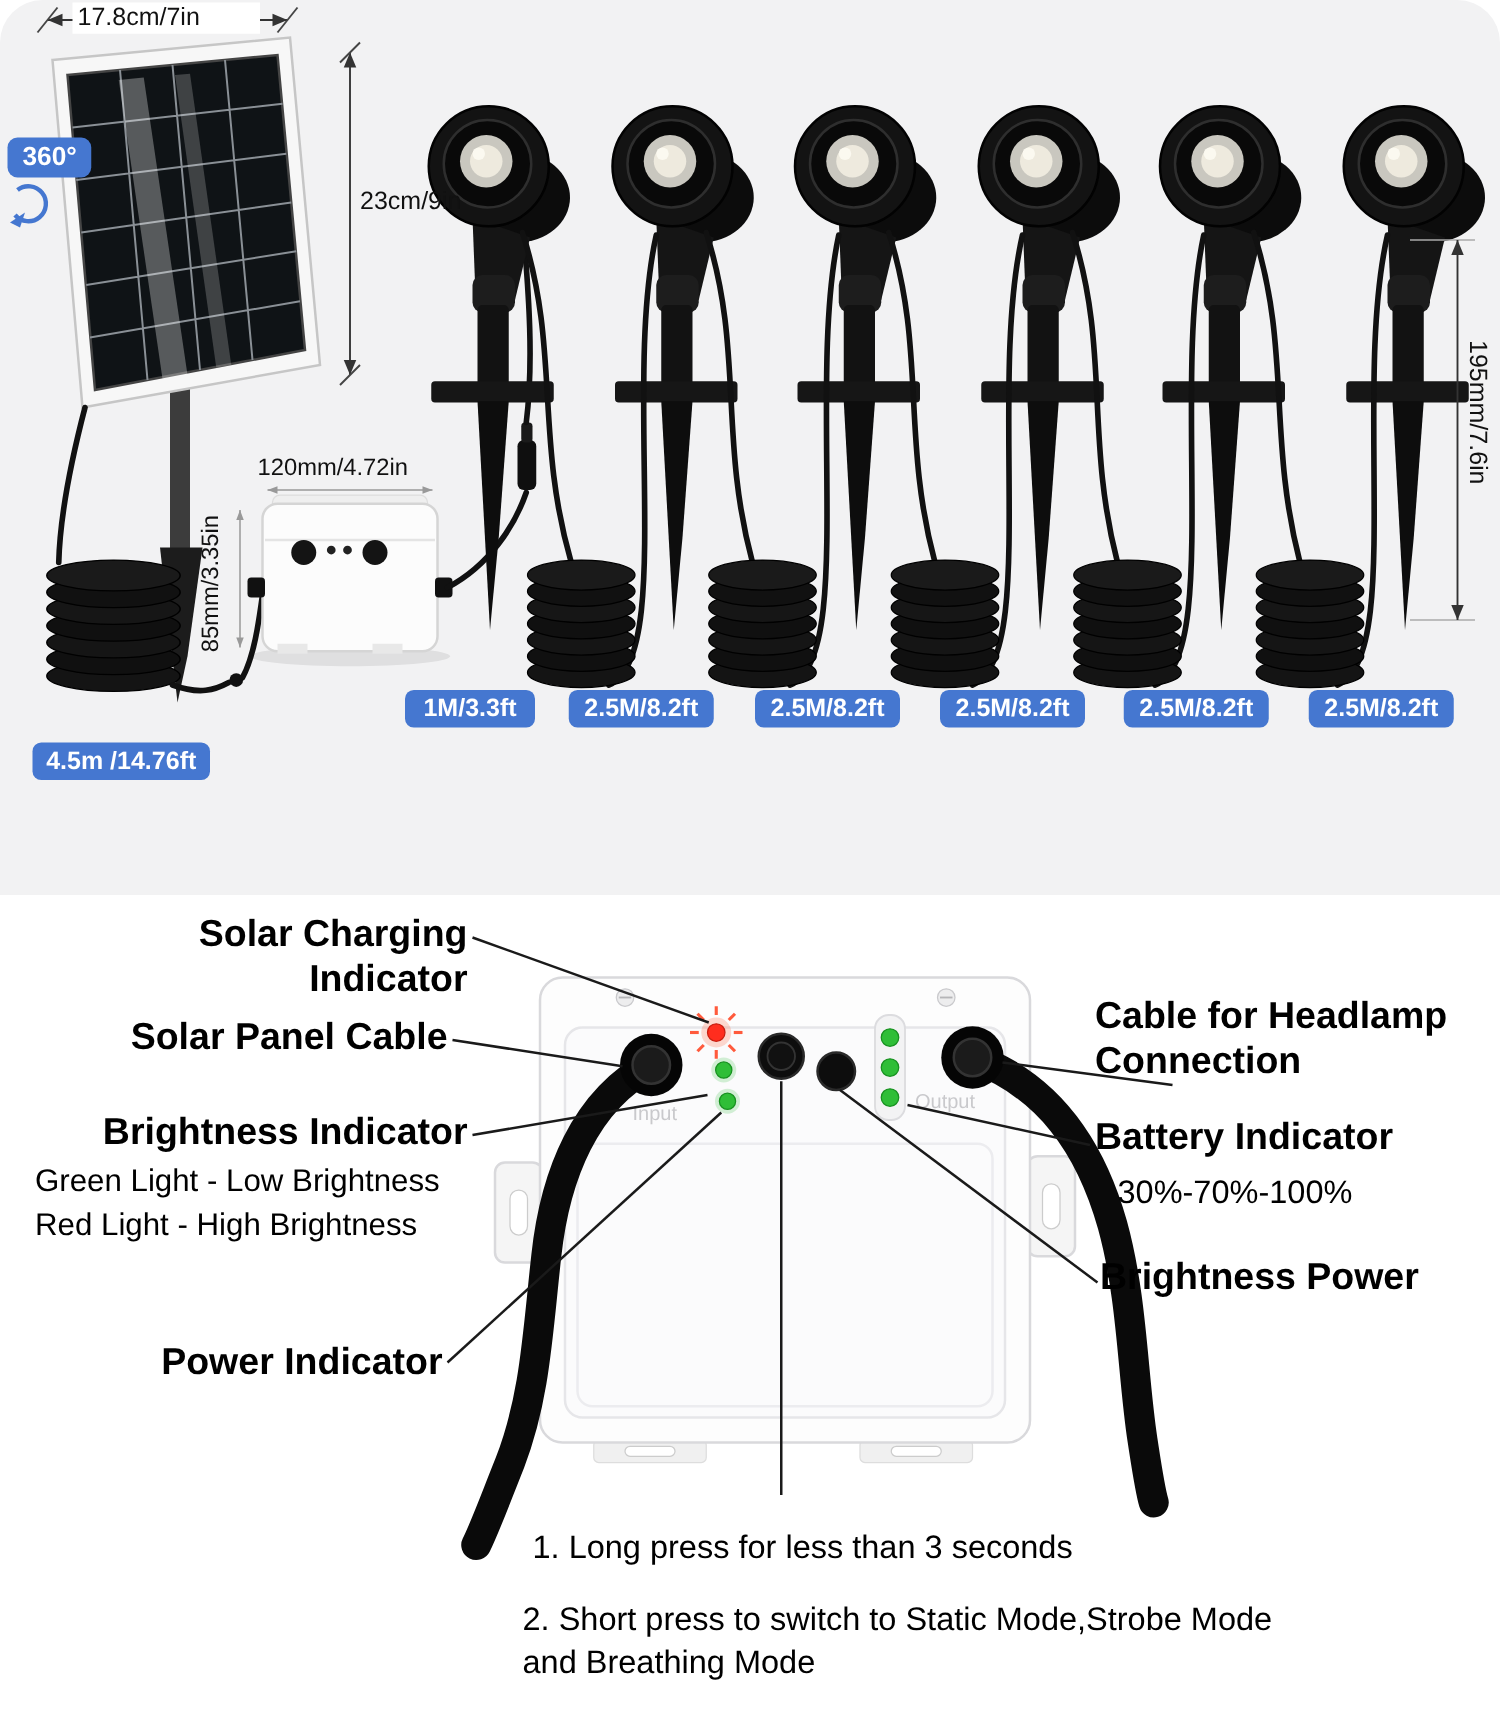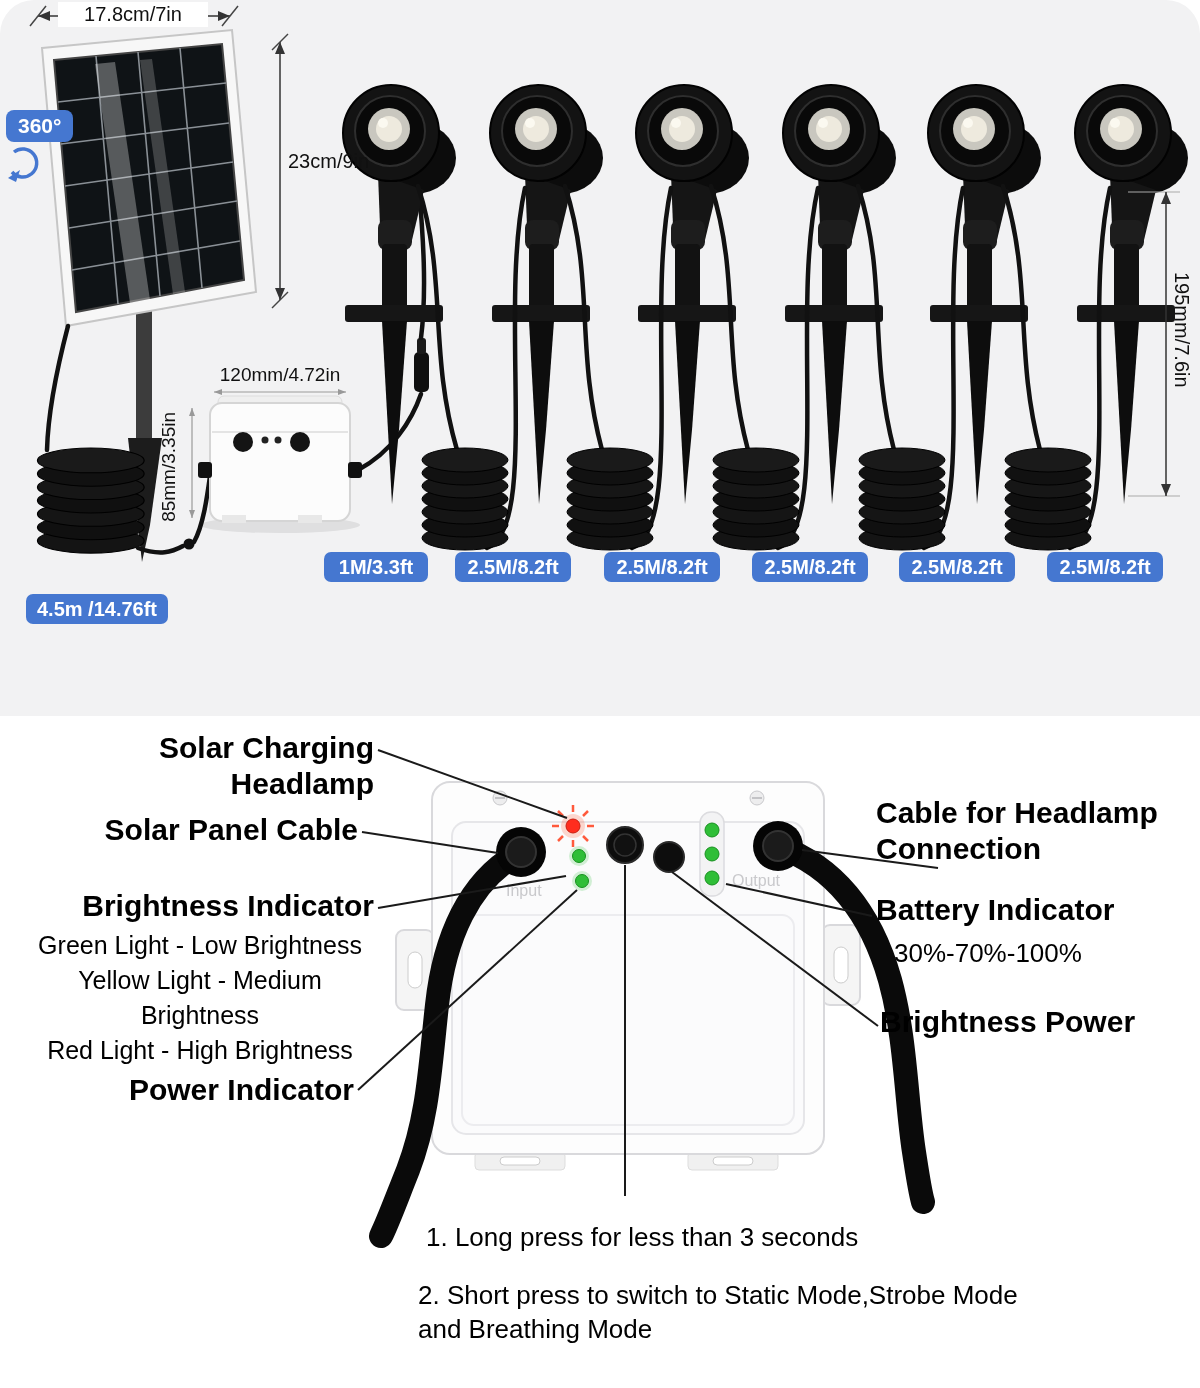--- a/index.html
+++ b/index.html
@@ -1,21 +1,21 @@
 <!DOCTYPE html>
 <html style="--badge-blue: #4577d0; --panel-gray: #f2f2f3; --led-green: #2fbe37; --led-red: #ff2d1e;"><head>
 <meta charset="utf-8">
 <style>
   * { box-sizing: border-box; margin: 0; padding: 0; }
   body { background: #ffffff; font-family: "Liberation Sans", sans-serif; }
   #screen { position: relative; width: 1200px; height: 1388px; background: #fff; overflow: hidden; }
   .abs { position: absolute; }
   .dim { font-size: 20px; color: #111; white-space: nowrap; }
   .dim.small { font-size: 19px; }
-  .center { text-align: center; }
+  .center { }
   .whitebg { background: #fff; padding: 1px 4px; }
   .vtext { writing-mode: vertical-rl; }
   .vtext.up { transform: rotate(180deg); }
   .badge { background: var(--badge-blue, #4577d0); color: #fff; font-weight: bold; font-size: 20px;
            text-align: center; border-radius: 7px; height: 30px; line-height: 30px; white-space: nowrap; }
   .badge.big { font-size: 21px; height: 32px; line-height: 32px; border-radius: 8px; }
   .bottom-panel { background: var(--panel-gray, #f2f2f3); border-radius: 34px 34px 0 0; }
   .lbl { font-weight: bold; font-size: 30px; color: #000; line-height: 36px; white-space: pre-line; }
   .lbl.right { text-align: right; }
   .sub { font-size: 25px; color: #000; line-height: 35px; white-space: pre-line; }
@@ -247,26 +247,25 @@
   <div class="abs badge" style="left:26px; top:566px; width:142px;margin-top:28px;">4.5m /14.76ft</div>
   <div class="abs dim vtext" style="left:1170px; top:272px;">195mm/7.6in</div>
 
   <div class="abs badge" style="left:324px; top:552px; width:104px;">1M/3.3ft</div>
   <div class="abs badge" style="left:455px; top:552px; width:116px;">2.5M/8.2ft</div>
   <div class="abs badge" style="left:604px; top:552px; width:116px;">2.5M/8.2ft</div>
   <div class="abs badge" style="left:752px; top:552px; width:116px;">2.5M/8.2ft</div>
   <div class="abs badge" style="left:899px; top:552px; width:116px;">2.5M/8.2ft</div>
   <div class="abs badge" style="left:1047px; top:552px; width:116px;">2.5M/8.2ft</div>
 
-  <div class="abs lbl right" style="left:40px; top:730px; width:334px;">Solar Charging Headlamp</div>
+  <div class="abs lbl right" style="left:40px; top:730px; width:334px;">Solar Charging Indicator</div>
   <div class="abs lbl right" style="left:40px; top:812px; width:318px;">Solar Panel Cable</div>
   <div class="abs lbl right" style="left:40px; top:888px; width:334px;">Brightness Indicator</div>
   <div class="abs center" style="left:28px; top:928px; width:344px;">
     <div class="sub">Green Light - Low Brightness</div>
-    <div class="sub">Yellow Light - Medium Brightness</div>
     <div class="sub">Red Light - High Brightness</div>
   </div>
   <div class="abs lbl right" style="left:40px; top:1072px; width:314px;">Power Indicator</div>
 
   <div class="abs lbl" style="left:876px; top:795px; width:330px;">Cable for Headlamp
 Connection</div>
   <div class="abs lbl" style="left:876px; top:892px; width:320px;">Battery Indicator</div>
   <div class="abs sub md" style="left:894px; top:936px;">30%-70%-100%</div>
   <div class="abs lbl" style="left:880px; top:1004px; width:320px;">Brightness Power</div>
 

